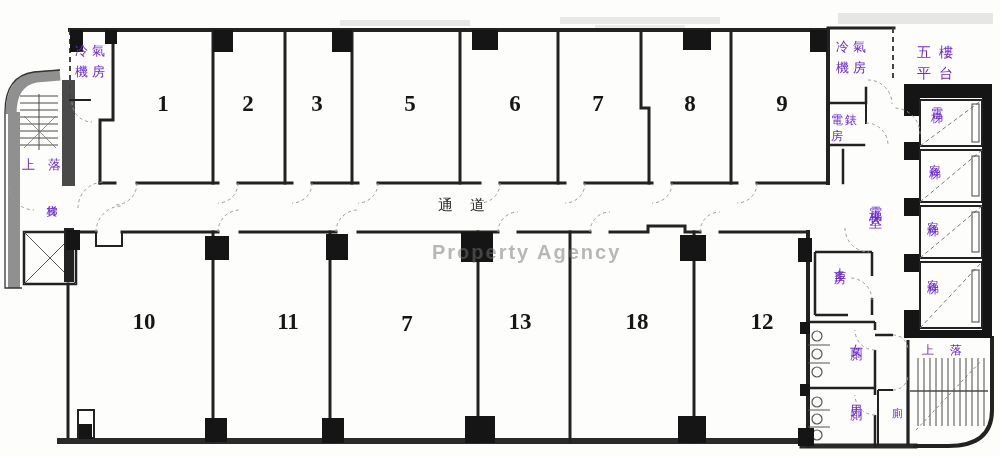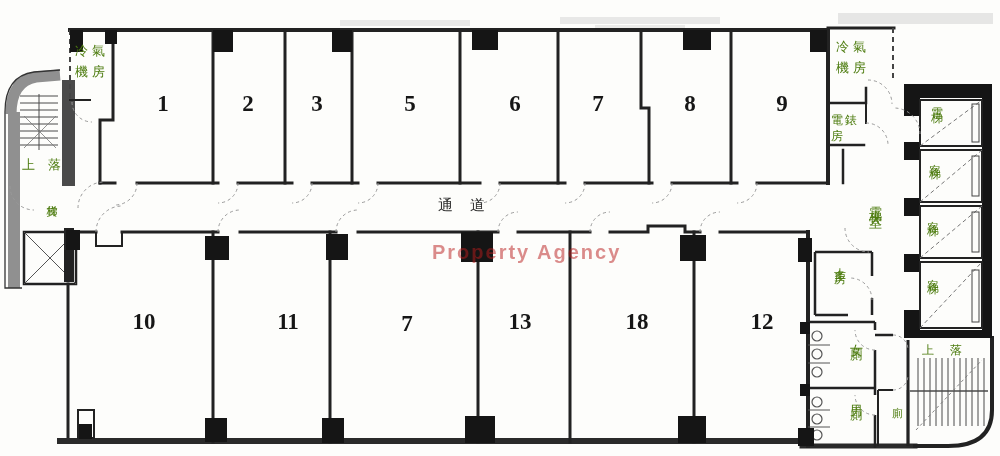--- a/index.html
+++ b/index.html
@@ -1,18 +1,18 @@
 <!DOCTYPE html>
 <html><head>
 <meta charset="utf-8">
 <style>
   html,body{margin:0;padding:0;background:#e8e8e8;}
   #stage{position:relative;width:1000px;height:456px;background:#fdfdfb;overflow:hidden;
          font-family:"Liberation Sans",sans-serif;}
-  .lbl{position:absolute;color:#4d7c0f;white-space:nowrap;font-family:"Liberation Sans",sans-serif;}
+  .lbl{position:absolute;color:#6d28d9;white-space:nowrap;font-family:"Liberation Sans",sans-serif;}
   .wrap2{white-space:normal;word-break:break-all;}
   .vert{writing-mode:vertical-rl;text-orientation:upright;}
   .num{position:absolute;transform:translate(-50%,-50%);
        font:700 23px "Liberation Serif","DejaVu Serif",serif;color:#161616;}
   #wm-brand{position:absolute;left:424px;top:198px;font:700 44px "Liberation Sans",sans-serif;
             letter-spacing:5px;opacity:.5;}
   #wm-tag{position:absolute;left:432px;top:241px;font:700 20px "Liberation Sans",sans-serif;
           letter-spacing:2px;opacity:.5;}
   svg{position:absolute;left:0;top:0;}
 </style>
@@ -205,30 +205,31 @@
   <div class="num" style="left:782px;top:104px">9</div>
   <div class="num" style="left:144px;top:322px">10</div>
   <div class="num" style="left:288px;top:322px">11</div>
   <div class="num" style="left:407px;top:324px">7</div>
   <div class="num" style="left:520px;top:322px">13</div>
   <div class="num" style="left:637px;top:322px">18</div>
   <div class="num" style="left:762px;top:322px">12</div>
 
   <div class="lbl wrap2" style="left:75px;top:40px;width:38px;font-size:13px;line-height:21px;letter-spacing:4px">冷氣機房</div>
   <div class="lbl wrap2" style="left:836px;top:36px;width:38px;font-size:13px;line-height:21px;letter-spacing:4px">冷氣機房</div>
+  <div class="lbl wrap2" style="left:917px;top:42px;width:50px;font-size:14px;line-height:21px;letter-spacing:8px">五樓平台</div>
   <div class="lbl wrap2" style="left:831px;top:112px;width:32px;font-size:12px;line-height:16px;letter-spacing:2px">電錶房</div>
   <div class="lbl vert" style="left:928px;top:98px;font-size:12px;letter-spacing:4px">電梯</div>
   <div class="lbl vert" style="left:926px;top:154px;font-size:12px;letter-spacing:4px">客梯</div>
   <div class="lbl vert" style="left:924px;top:211px;font-size:12px;letter-spacing:4px">客梯</div>
   <div class="lbl vert" style="left:924px;top:269px;font-size:12px;letter-spacing:4px">客梯</div>
   <div class="lbl vert" style="left:866px;top:196px;font-size:13px;letter-spacing:3px">電梯大堂</div>
   <div class="lbl vert" style="left:831px;top:258px;font-size:12px;letter-spacing:2px">士多房</div>
   <div class="lbl vert" style="left:847px;top:334px;font-size:13px;letter-spacing:2px">女廁</div>
   <div class="lbl vert" style="left:847px;top:394px;font-size:13px;letter-spacing:2px">男廁</div>
   <div class="lbl" style="left:892px;top:406px;font-size:11px">廁</div>
   <div class="lbl" style="left:22px;top:156px;font-size:13px;letter-spacing:13px">上落</div>
   <div class="lbl" style="left:922px;top:342px;font-size:12px;letter-spacing:16px">上落</div>
   <div class="lbl vert" style="left:44px;top:196px;font-size:11px;letter-spacing:1px">貨梯</div>
   <div class="lbl" style="left:438px;top:196px;font-size:15px;letter-spacing:17px;color:#2e2e2e">通道</div>
 
-  <div id="wm-tag" style="color:#b91c1c">Property Agency</div>
+  <div id="wm-tag" style="color:#737373">Property Agency</div>
 
 </div>
 
 </body></html>

